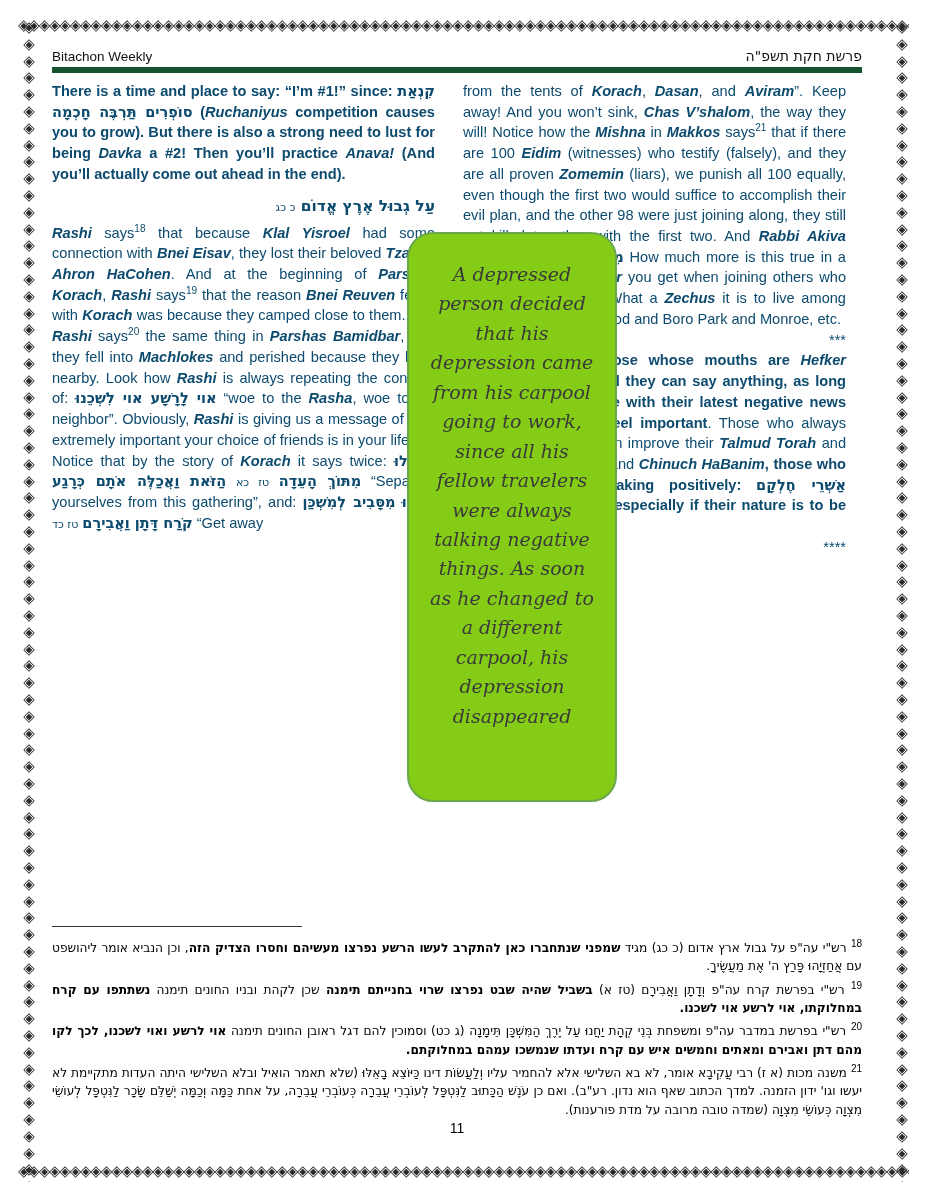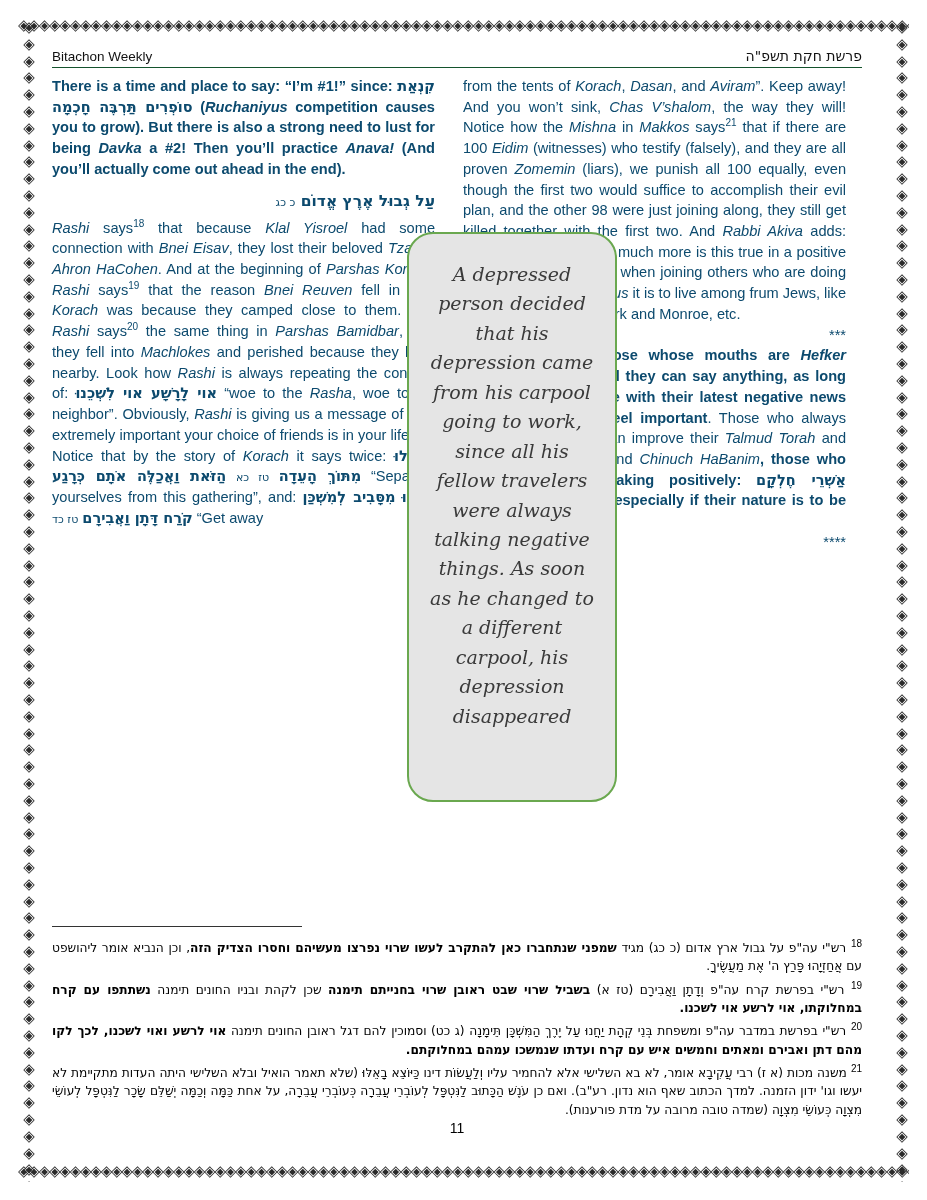--- a/index.html
+++ b/index.html
@@ -52,21 +52,21 @@
   }
 
   
   .header-row {
     display: flex;
     justify-content: space-between;
     align-items: baseline;
     font-size: 13.5px;
     color: #111;
     padding-bottom: 3px;
-    border-bottom: 1px solid #14532d;
+    border-bottom: 6px solid #14532d;
     margin-bottom: 8px;
   }
   .header-left { font-family: "Liberation Sans", sans-serif; }
   .header-right {
     direction: rtl;
     font-family: "DejaVu Sans", sans-serif;
     font-size: 14px;
   }
 
   
@@ -77,21 +77,21 @@
     height: 815px;
   }
   .col {
     width: 383px;
     font-size: 14.6px;
     line-height: 1.42;
     color: #0c4a6e;
     text-align: justify;
   }
   .col p { margin: 0 0 0 0; }
-  .i  { font-style: italic; }
+  .i  { font-style: italic; font-weight: bold; }
   .b  { font-weight: bold; }
   .heb {
     font-family: "DejaVu Sans", sans-serif;
     direction: rtl;
     unicode-bidi: embed;
     font-weight: bold;
     font-size: 14.5px;
   }
   .heb-sm {
     font-family: "DejaVu Sans", sans-serif;
@@ -120,21 +120,21 @@
 
   
   .quote-box {
     position: absolute;
     left: 355px;
     top: 184px;
     width: 210px;
     height: 570px;
     border: 2px solid #6aa84f;
     border-radius: 26px;
-    background: #e5e5e5;
+    background: #84cc16;
     box-sizing: border-box;
     padding: 26px 20px;
     font-family: "DejaVu Serif", serif;
     font-style: italic;
     font-size: 19px;
     line-height: 1.55;
     text-align: center;
     color: #3a3a3a;
     z-index: 5;
   }
@@ -226,26 +226,26 @@
         </p>
         <p style="text-align:right;">****</p>
       </div>
     </div>
 
     <div class="footnotes">
       <div class="fn-rule"></div>
 
       <div class="fn">
         <span class="fn-num">18</span>
-        <span>רש"י עה"פ על גבול ארץ אדום (כ כג) מגיד <b>שמפני שנתחברו כאן להתקרב לעשו שרוי נפרצו מעשיהם וחסרו הצדיק הזה</b>, וכן הנביא אומר ליהושפט עם אֲחַזְיָהוּ פָּרַץ ה' אֶת מַעֲשֶׂיךָ.</span>
+        <span>רש"י עה"פ על גבול ארץ אדום (כ כג) מגיד <b>שמפני שנתחברו כאן להתקרב לעשו הרשע נפרצו מעשיהם וחסרו הצדיק הזה</b>, וכן הנביא אומר ליהושפט עם אֲחַזְיָהוּ פָּרַץ ה' אֶת מַעֲשֶׂיךָ.</span>
       </div>
 
       <div class="fn">
         <span class="fn-num">19</span>
-        <span>רש"י בפרשת קרח עה"פ וְדָתָן וַאֲבִירָם (טז א) <b>בשביל שרוי שבט ראובן שרוי בחנייתם תימנה</b> שכן לקהת ובניו החונים תימנה <b>נשתתפו עם קרח במחלוקתו, אוי לרשע אוי לשכנו.</b></span>
+        <span>רש"י בפרשת קרח עה"פ וְדָתָן וַאֲבִירָם (טז א) <b>בשביל שהיה שבט נפרצו שרוי בחנייתם תימנה</b> שכן לקהת ובניו החונים תימנה <b>נשתתפו עם קרח במחלוקתו, אוי לרשע אוי לשכנו.</b></span>
       </div>
 
       <div class="fn">
         <span class="fn-num">20</span>
         <span>רש"י בפרשת במדבר עה"פ ומשפחת בְּנֵי קְהָת יַחֲנוּ עַל יֶרֶךְ הַמִּשְׁכָּן תֵּימָנָה (ג כט) וסמוכין להם דגל ראובן החונים תימנה <b>אוי לרשע ואוי לשכנו, לכך לקו מהם דתן ואבירם ומאתים וחמשים איש עם קרח ועדתו שנמשכו עמהם במחלוקתם.</b></span>
       </div>
 
       <div class="fn">
         <span class="fn-num">21</span>
         <span>משנה מכות (א ז) רבי עֲקִיבָא אומר, לא בא השלישי אלא להחמיר עליו וְלַעֲשׂוֹת דינו כַּיּוֹצֵא בָאֵלּוּ (שלא תאמר הואיל ובלא השלישי היתה העדות מתקיימת לא יעשו וגו' ידון הזמנה. למדך הכתוב שאף הוא נדון. רע"ב). ואם כן עֹנֶשׁ הַכָּתוּב לַנִּטְפָּל לְעוֹבְרֵי עֲבֵרָה כְּעוֹבְרֵי עֲבֵרָה, על אחת כַּמָּה וְכַמָּה יְשַׁלֵּם שָׂכָר לַנִּטְפָּל לְעוֹשֵׂי מִצְוָה כְּעוֹשֵׂי מִצְוָה (שמדה טובה מרובה על מדת פורענות).</span>

